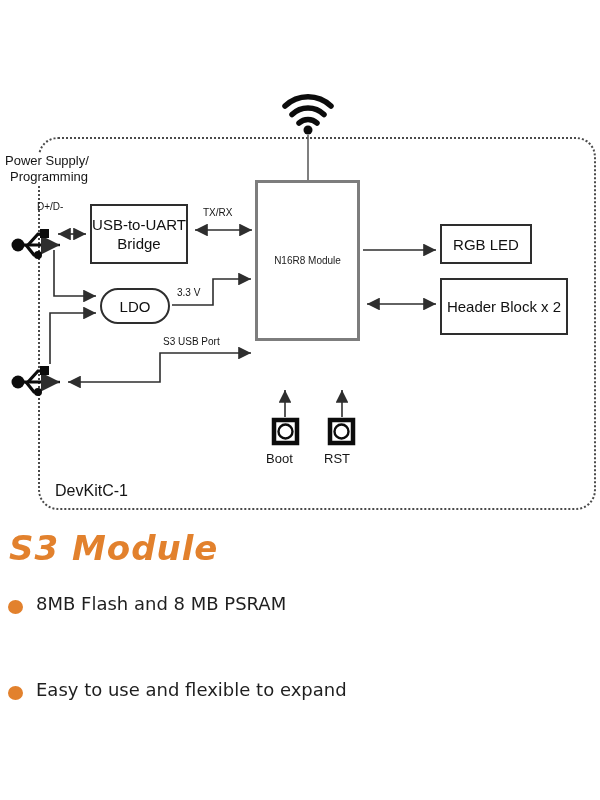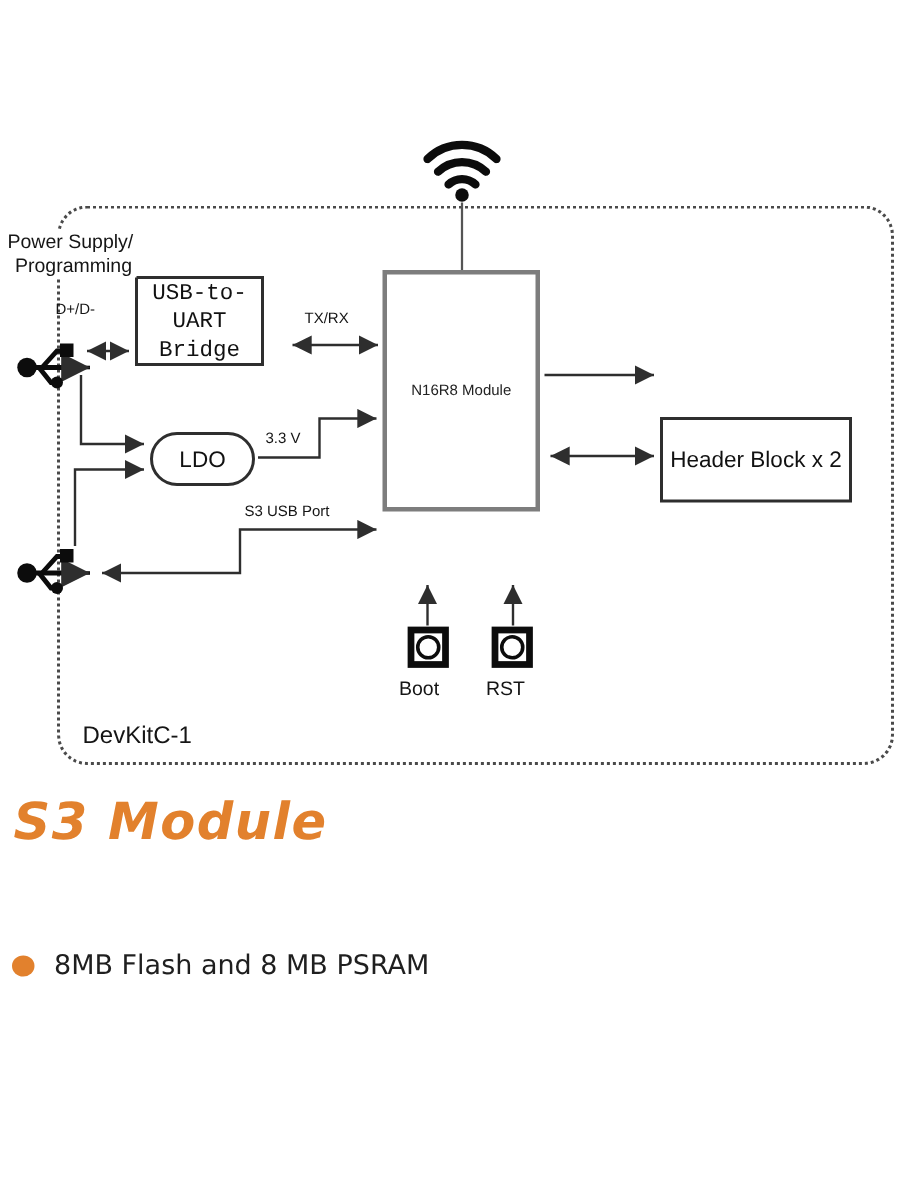--- a/index.html
+++ b/index.html
@@ -15,21 +15,21 @@
          justify-content:center;text-align:center;font-size:15px;line-height:19px;color:#111;}
   .block.module{border:3px solid #7d7d7d;font-size:10px;line-height:12px;color:#222;}
   
   .lbl{position:absolute;z-index:4;font-size:10px;color:#151515;white-space:nowrap;}
   .lbl.small{font-size:13px;line-height:16px;background:#ffffff;padding:0 2px;}
   .lbl.btn{font-size:13px;}
   
   .sec-title{position:absolute;left:9px;top:528px;z-index:3;
              font-family:"DejaVu Sans", sans-serif;font-weight:bold;font-style:italic;
              font-size:34px;color:#E2812D;letter-spacing:1px;}
-  .bullet-row{position:absolute;left:8px;z-index:3;display:flex;align-items:center;gap:13px;margin-top:40px;}
+  .bullet-row{position:absolute;left:8px;z-index:3;display:flex;align-items:flex-end;gap:13px;}
   .bullet-dot{width:15px;height:14px;border-radius:50%;background:#E2812D;flex:0 0 auto;}
   .bullet-text{font-family:"DejaVu Sans", sans-serif;font-size:18px;color:#1f1f1f;white-space:nowrap;}
 </style>
 </head>
 <body>
 
 <div class="page">
 
   <div class="board"></div>
 
@@ -84,33 +84,36 @@
     <g>
       <rect x="274" y="420" width="23" height="23" fill="#ffffff" stroke="#0c0c0c" stroke-width="4.5"></rect>
       <circle cx="285.5" cy="431.5" r="7" fill="none" stroke="#0c0c0c" stroke-width="2.4"></circle>
     </g>
     <g>
       <rect x="330" y="420" width="23" height="23" fill="#ffffff" stroke="#0c0c0c" stroke-width="4.5"></rect>
       <circle cx="341.5" cy="431.5" r="7" fill="none" stroke="#0c0c0c" stroke-width="2.4"></circle>
     </g>
   </svg>
 
-  <div class="block" style="left:90px;top:184px;width:86px;height:60px;font-family:Liberation Mono, monospace;">
+  <div class="block" style="left:90px;top:204px;width:98px;height:60px;">
     <span>USB-to-UART</span>
     <span>Bridge</span>
   </div>
 
   <div class="block" style="left:100px;top:288px;width:70px;height:36px;border-radius:18px;">
     <span>LDO</span>
   </div>
 
   <div class="block module" style="left:255px;top:180px;width:105px;height:161px;">
     <span>N16R8 Module</span>
   </div>
 
+  <div class="block" style="left:440px;top:224px;width:92px;height:40px;">
+    <span>RGB LED</span>
+  </div>
 
   <div class="block" style="left:440px;top:278px;width:128px;height:57px;">
     <span>Header Block x 2</span>
   </div>
 
   <div class="lbl small" style="left:3px;top:153px;z-index:4;">
     <div>Power Supply/</div>
     <div style="padding-left:5px;">Programming</div>
   </div>
 
@@ -129,14 +132,18 @@
   <div class="lbl" style="left:55px;top:482px;font-size:16px;">DevKitC-1</div>
 
   <div class="sec-title">S3 Module</div>
 
   <div class="bullet-row" style="top:593px;">
     <span class="bullet-dot"></span>
     <span class="bullet-text">8MB Flash and 8 MB PSRAM</span>
   </div>
 
 
+  <div class="bullet-row" style="top:679px;">
+    <span class="bullet-dot"></span>
+    <span class="bullet-text">Easy to use and flexible to expand</span>
+  </div>
 
 </div>
 
 </body></html>

